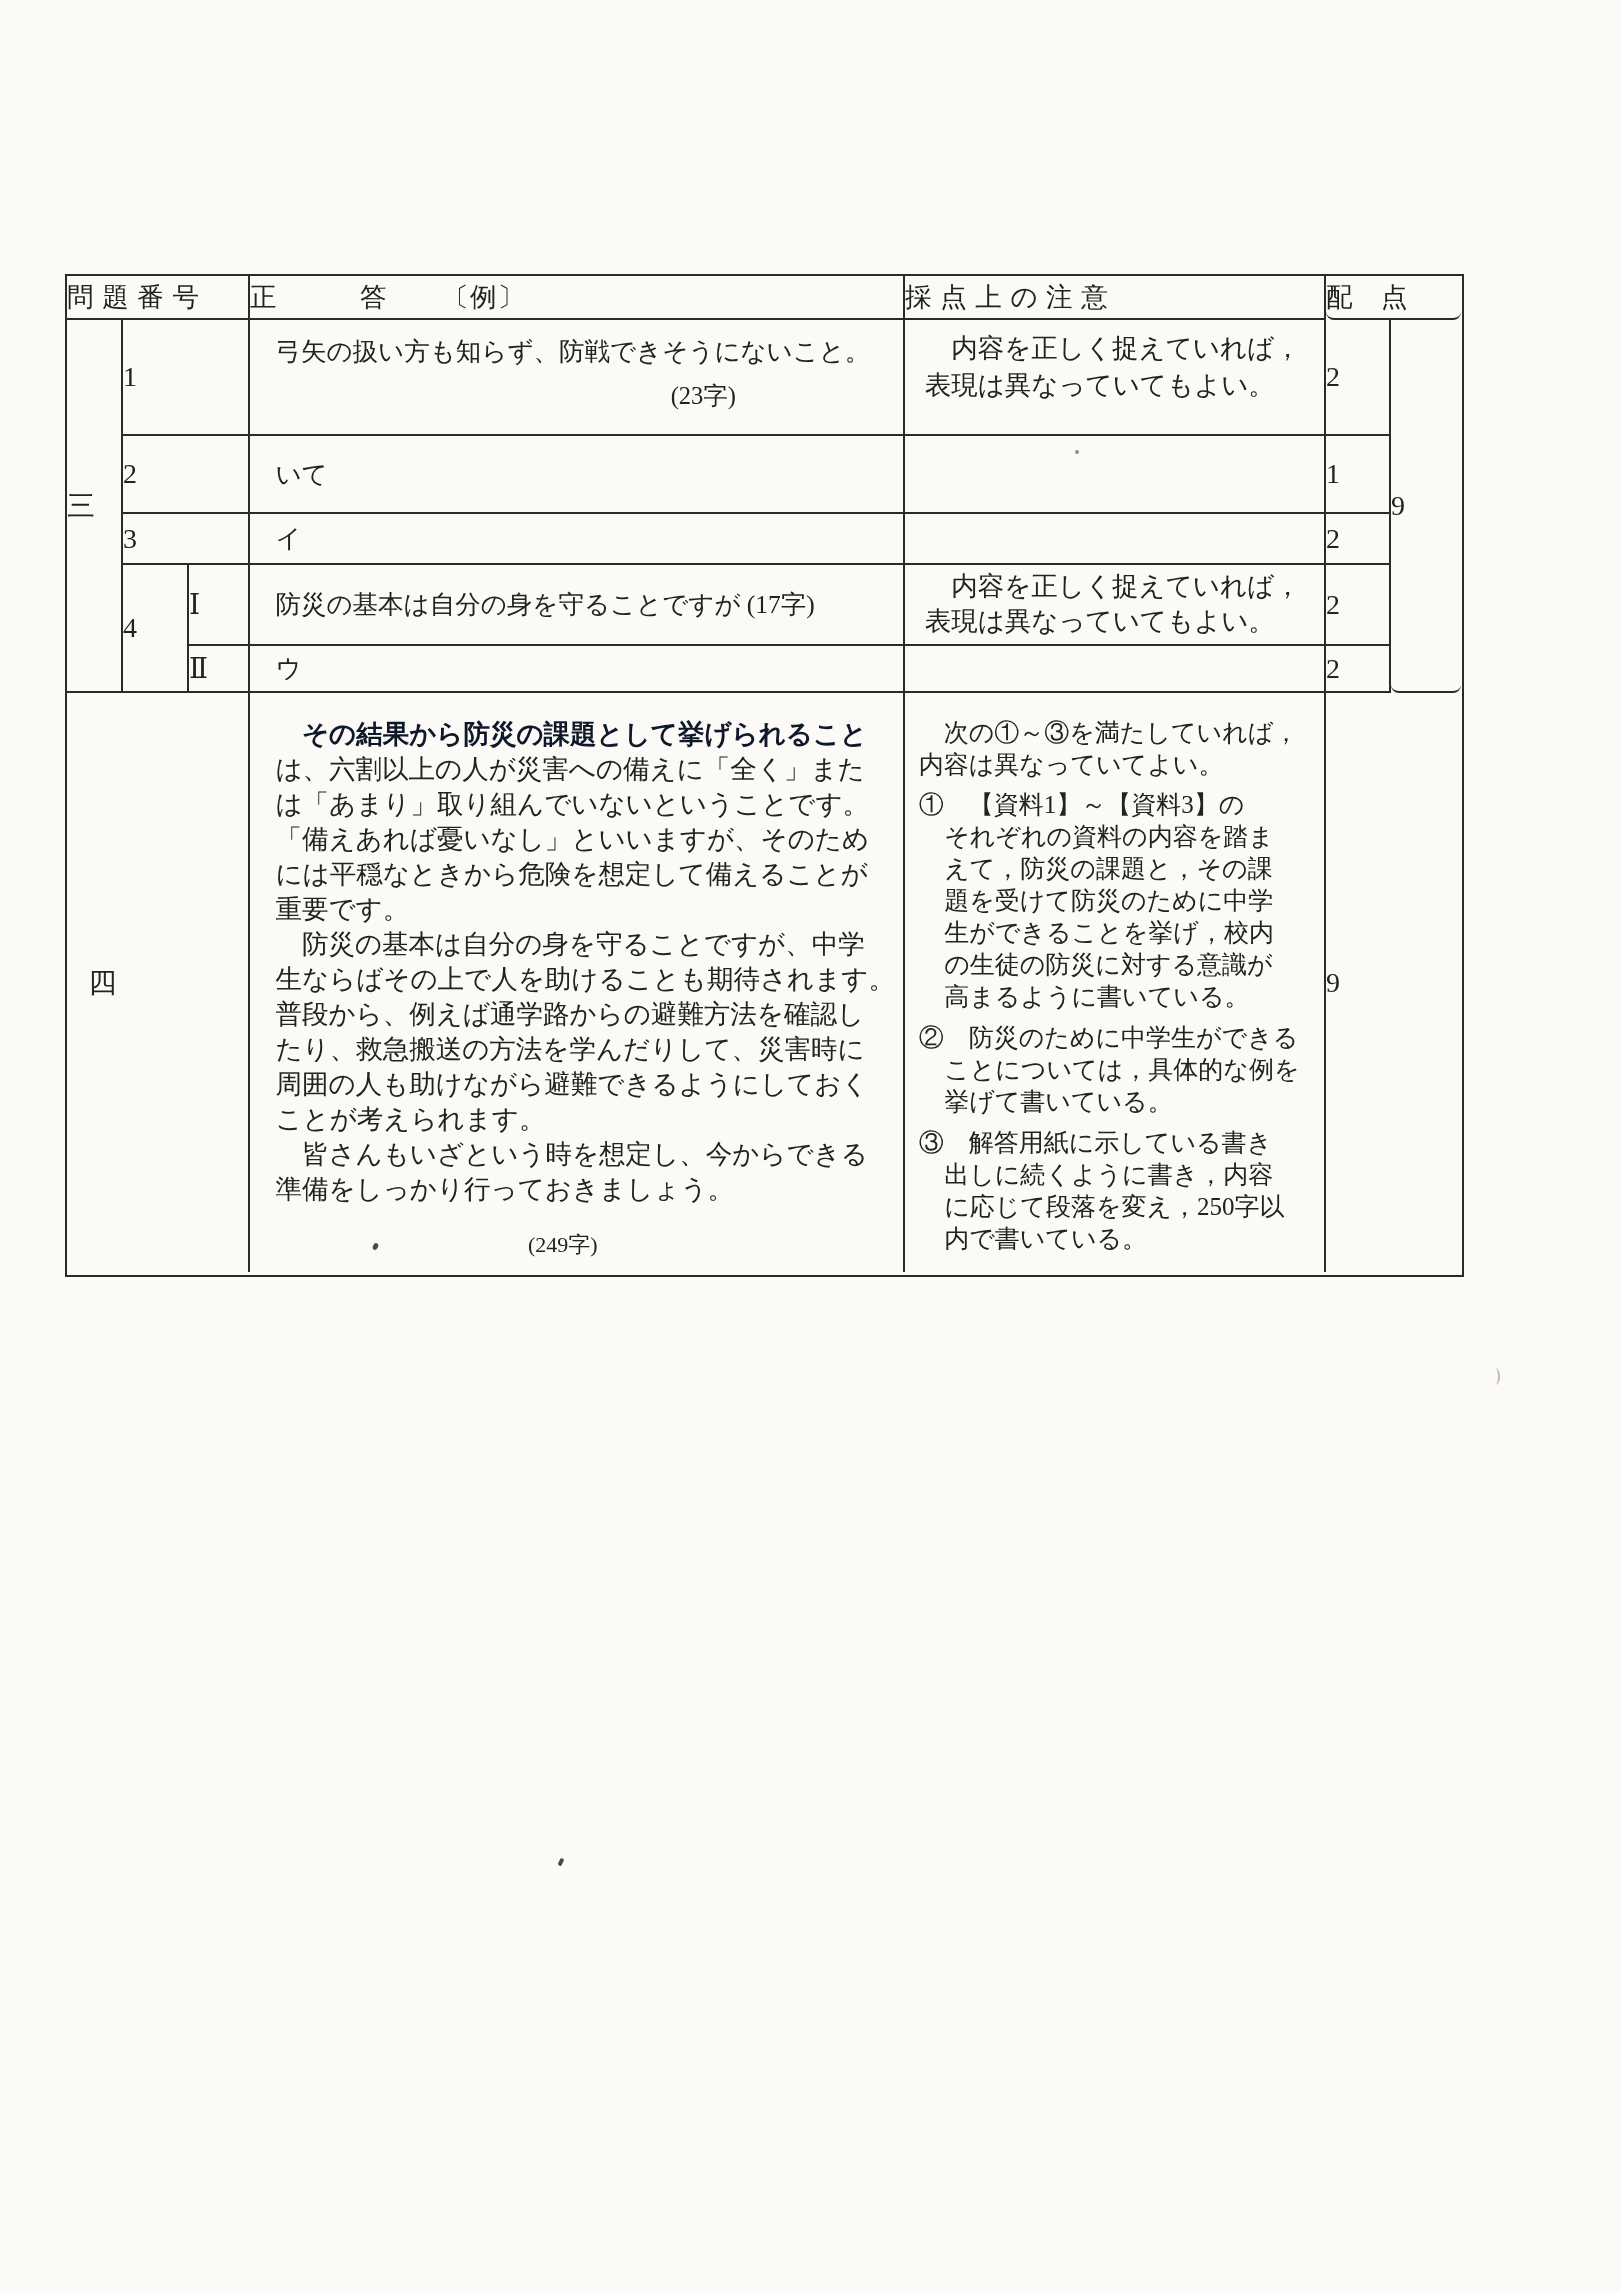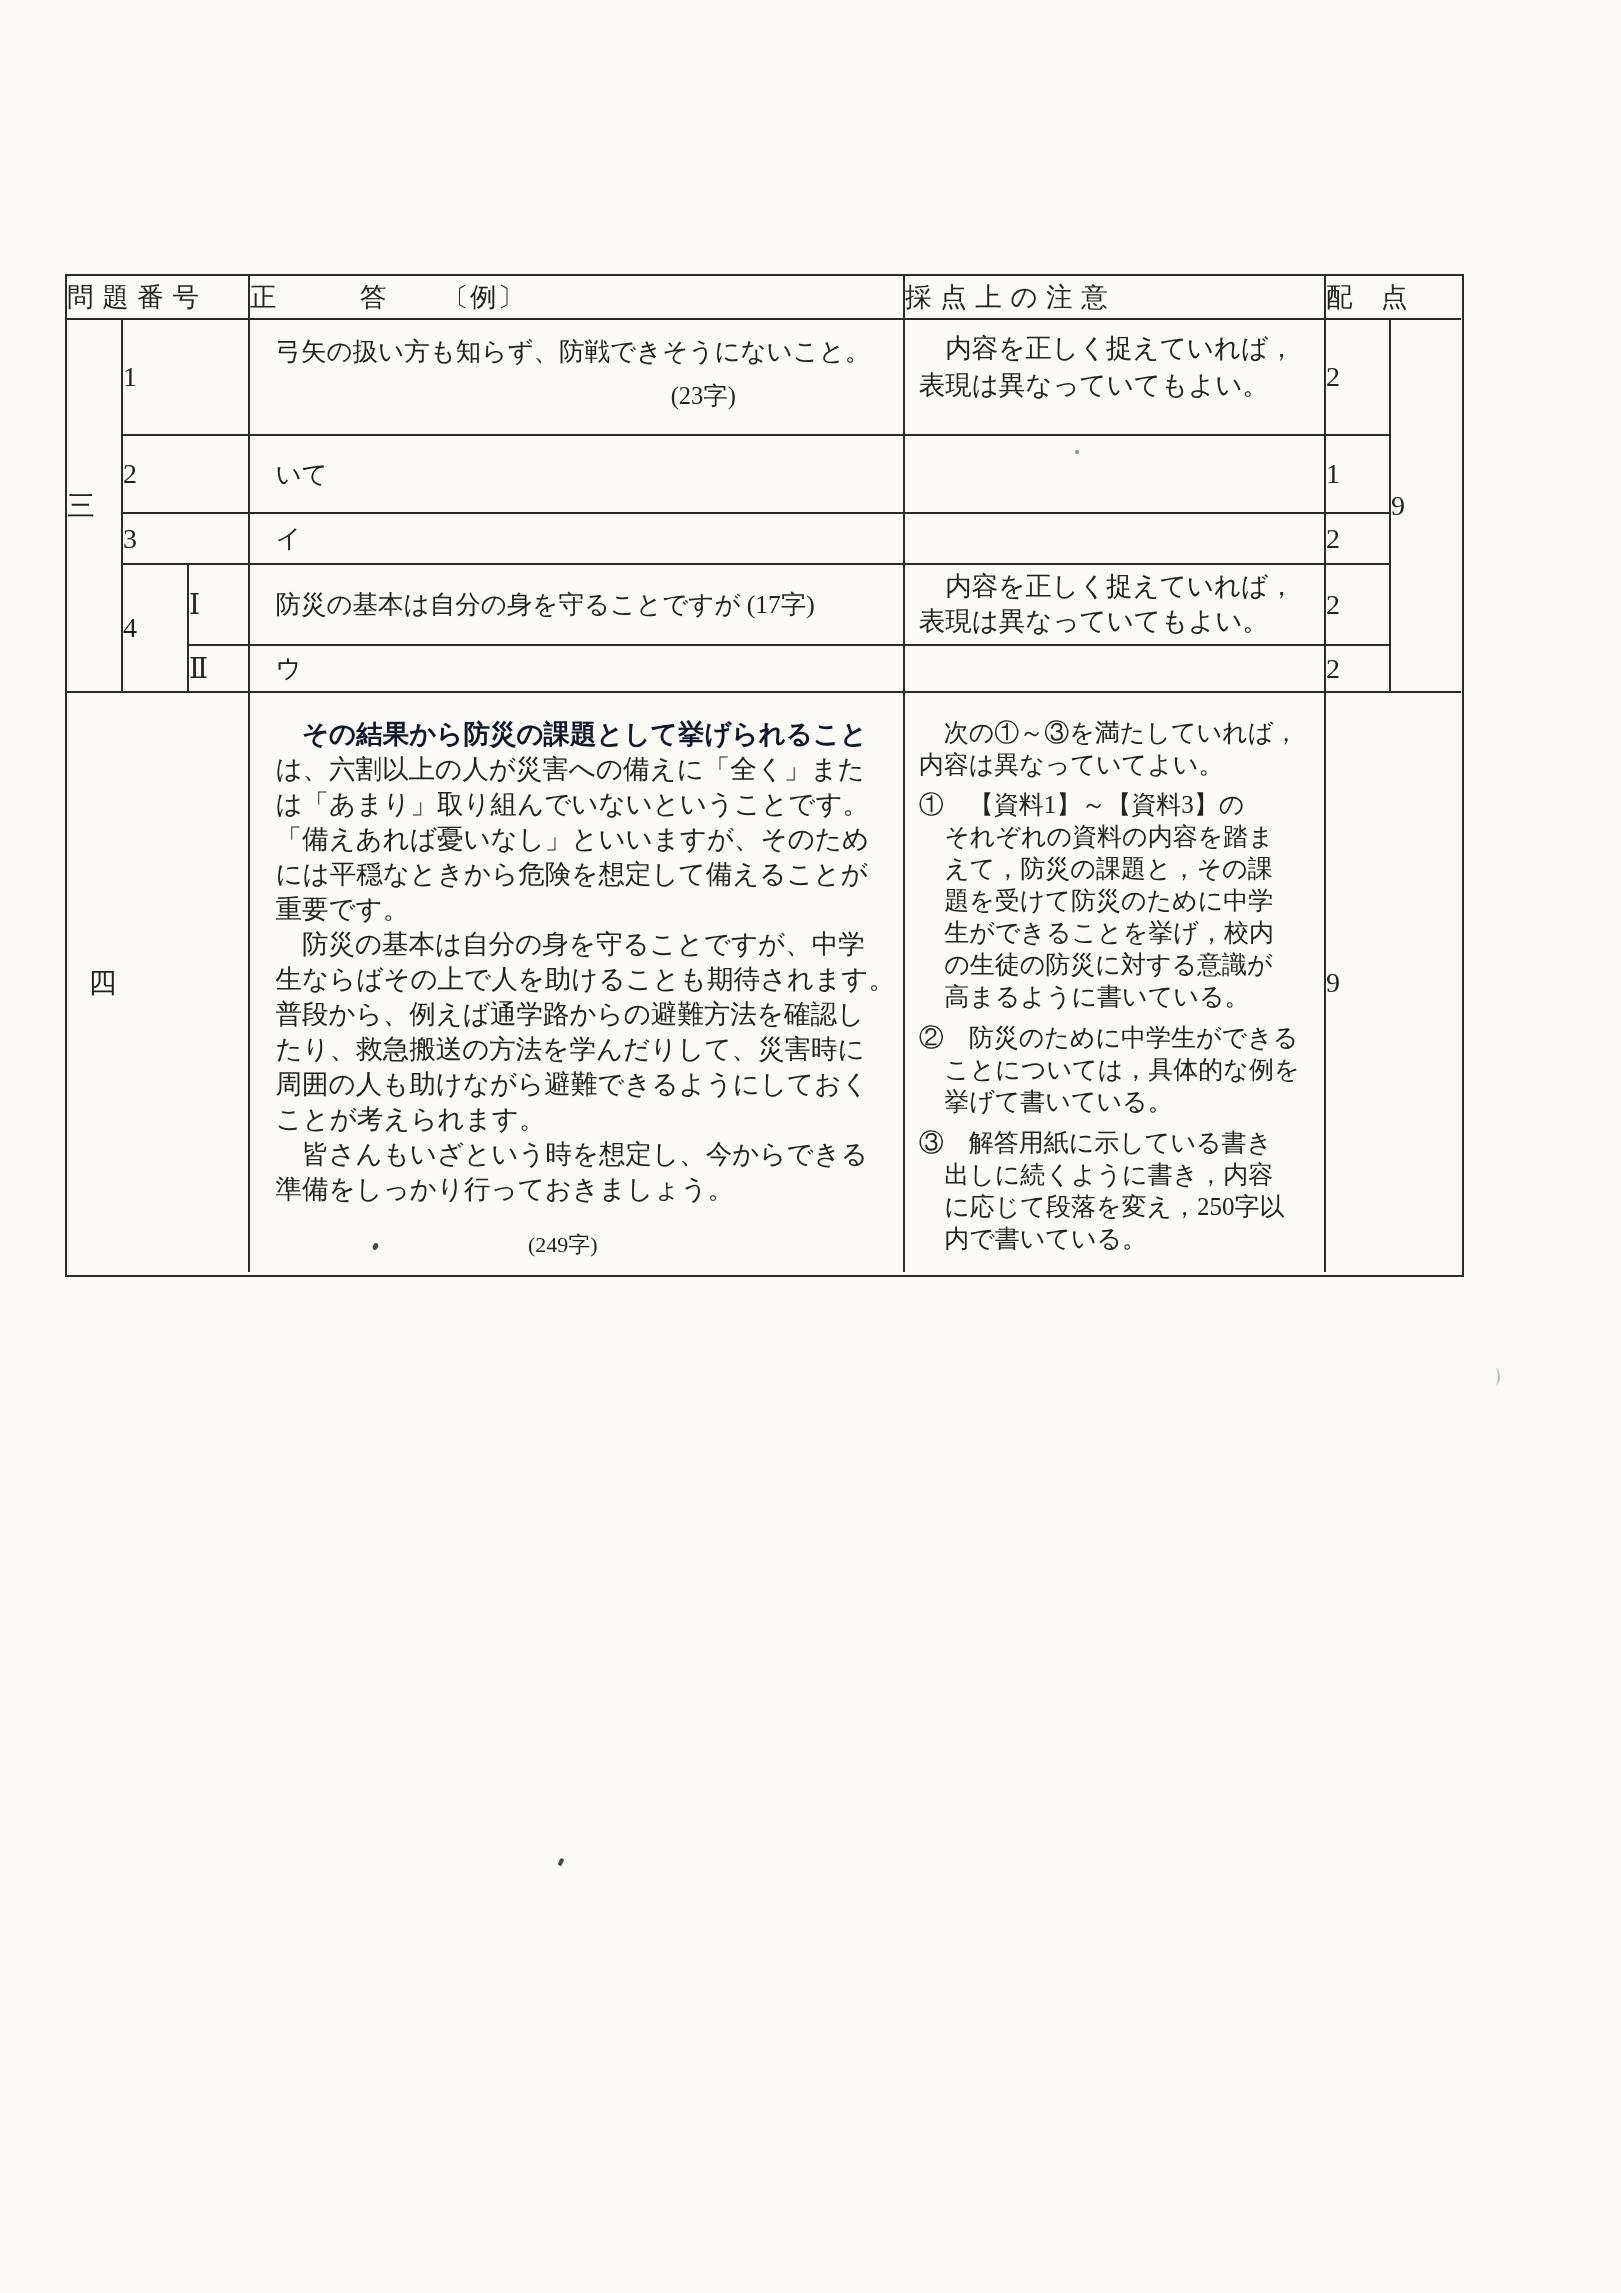--- a/index.html
+++ b/index.html
@@ -19,37 +19,37 @@
     display:grid;
     grid-template-columns:56px 66px 61px 655px 421px 65px 70px;
     grid-template-rows:44px 116px 78px 51px 81px 47px 579px;
   }
   .cell{
     box-sizing:border-box;position:relative;
     border-right:2px solid #2b2a24;
     border-bottom:2px solid #2b2a24;
     overflow:hidden;
   }
-  .no-r{border-right:none;}
+  .no-r{border-right:none;border-radius:8px;}
   .no-b{border-bottom:none;}
   .hdr{border-bottom-width:2.9px;}
   .center{display:flex;align-items:center;justify-content:flex-start;}
 
   .hdr-txt{font-size:26.5px;letter-spacing:1px;white-space:pre;}
   .qnum{font-size:28px;}
   .seclabel{font-size:28px;}
   .pts{font-size:28px;}
 
   .ans-line{display:flex;align-items:center;padding-left:25.5px;
             font-size:25.5px;}
   .ans-block{padding:11.8px 11.8px 0 25.5px;font-size:25.5px;line-height:39px;}
   .ans-count{text-align:right;padding-right:167px;font-size:24.5px;margin-top:7.8px;}
 
   .note-block{padding:9.8px 11.8px 0 13.7px;font-size:26.5px;line-height:37px;
-              white-space:pre-line;}
+              white-space:pre-line;margin-left:6px;}
   .note-block.tight{padding-top:3.9px;line-height:35px;}
 
   .essay{padding:23.5px 7.8px 0 25.5px;font-size:26.5px;line-height:35px;}
   .essay .lead{font-weight:bold;white-space:pre-line;color:#0f172a;}
   .essay .body{white-space:pre-line;}
   .essay .count{text-align:center;padding-right:45px;font-size:22px;margin-top:20px;}
 
   .notes4{padding:23.5px 9.8px 0 13.7px;font-size:25px;line-height:32px;}
   .nintro{white-space:pre-line;}
   .nitem{white-space:pre-line;padding-left:25.5px;text-indent:-25.5px;margin-top:8.8px;}

